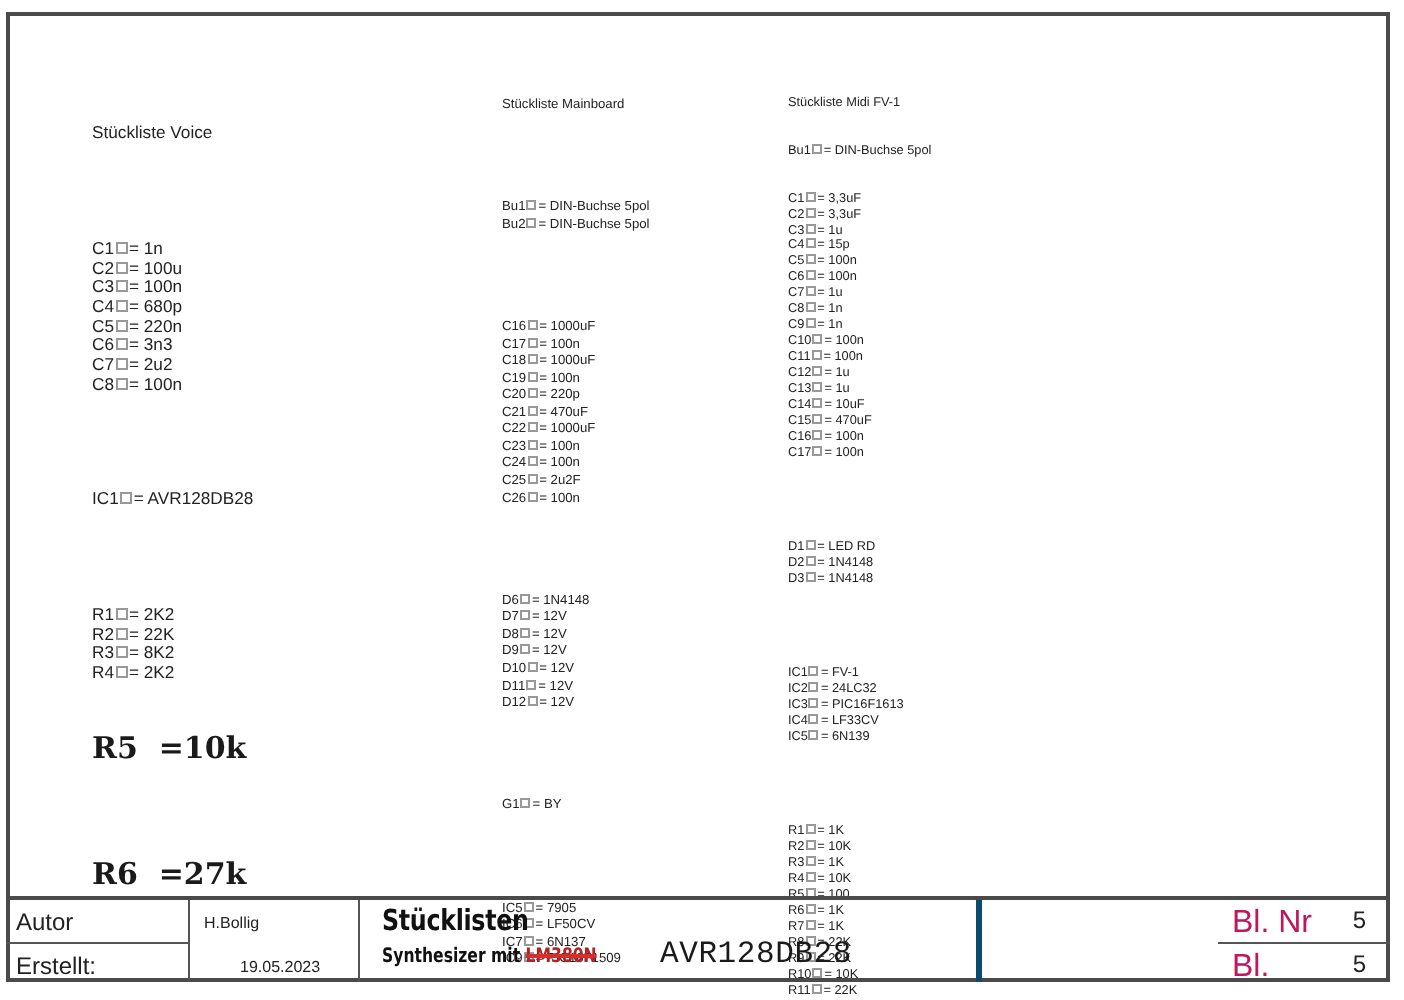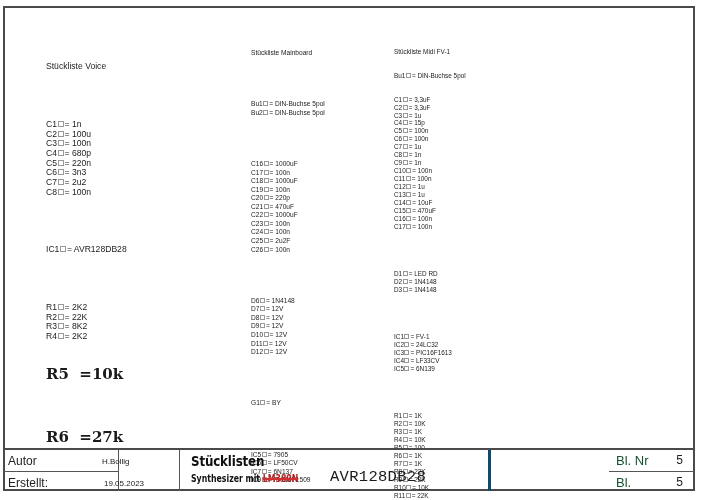--- a/index.html
+++ b/index.html
@@ -15,34 +15,34 @@
   .gap-s { height:7.5px; }
   .row { display:block; }
   .box { display:inline-block; width:5px; height:5px; border:0.6px solid #999; margin:0 1px 0 0.5px; vertical-align:0px; box-sizing:border-box; }
   .col1 .box { width:6px; height:6px; }
   .big { font-family:"DejaVu Serif", serif; font-weight:bold; font-size:15px; line-height:19px; color:#1a1a1a; }
   .big1 { margin-top:4px; }
   .big2 { margin-top:24px; }
 
   .tb { position:absolute; left:3px; top:448px; width:692px; height:43px; border-top:2px solid #4a4a4a; box-sizing:border-box; }
   .cell { position:absolute; top:0; bottom:0; border-right:1px solid #555; box-sizing:border-box; }
-  .c-auth { left:0; width:116px; }
+  .c-auth { left:0; width:92px; }
   .c-blank { left:106px; width:71px; }
   .c-title { left:177px; width:311px; border-right:3px solid #0c4a6e; }
   .c-ver { left:488px; width:118px; }
   .c-bl { left:606px; width:86px; border-right:none; }
   .hline { position:absolute; left:0; right:0; top:21px; border-top:1px solid #555; }
   .t-lbl { position:absolute; font-size:12px; color:#222; }
   .t-val { position:absolute; font-size:8px; color:#222;padding-left:44px; }
   .stk { position:absolute; left:11px; top:3px; font-family:"DejaVu Sans", sans-serif; font-weight:bold; font-size:14.5px; transform:scaleX(0.82); transform-origin:left; letter-spacing:-0.2px; color:#111; }
   .synth { position:absolute; left:11px; top:23px; font-family:"DejaVu Sans", sans-serif; font-weight:bold; font-size:10px; transform:scaleX(0.78); transform-origin:left; color:#111; white-space:nowrap; }
   .strike { color:#b22222; text-decoration:line-through; text-decoration-color:#d23030; text-decoration-thickness:2px; }
   .avr { position:absolute; left:150px; top:18px; font-family:Liberation Mono, monospace; font-size:15.5px; color:#1a1a1a; letter-spacing:0.3px; }
   .ver { position:absolute; left:8px; top:8px; font-size:12.5px; color:#222; }
-  .bl-lbl { position:absolute; left:7px; font-size:13px; color:#14532d;text-align:right; }
+  .bl-lbl { position:absolute; left:7px; font-size:16px; color:#be185d;text-align:right; }
   .bl-num { position:absolute; right:12px; font-size:12px; color:#222; }
 </style>
 </head>
 <body>
 
 <div class="frame"></div>
 
 <div class="col col1">
   <span class="title">Stückliste Voice</span>
   <div class="gap-l"></div>
@@ -90,21 +90,21 @@
   
   
 </div>
 
 <div class="tb">
   <div class="cell c-auth">
     <div class="hline"></div>
     <span class="t-lbl" style="left:5px;top:4px;">Autor</span>
     <span class="t-val" style="left:55px;top:7px;">H.Bollig</span>
     <span class="t-lbl" style="left:5px;top:26px;">Erstellt:</span>
-    <span class="t-val" style="left:57px;top:29px;text-align:right;">19.05.2023</span>
+    <span class="t-val" style="left:73px;top:29px;text-align:right;">19.05.2023</span>
   </div>
   <div class="cell c-blank"></div>
   <div class="cell c-title">
     <span class="stk">Stücklisten</span>
     <span class="synth"><span>Synthesizer mit </span><span class="strike">LM380N</span></span>
     <span class="avr">AVR128DB28</span>
   </div>
   <div class="cell c-bl">
     <div class="hline"></div>
     <span class="bl-lbl" style="top:3px;">Bl. Nr</span>

